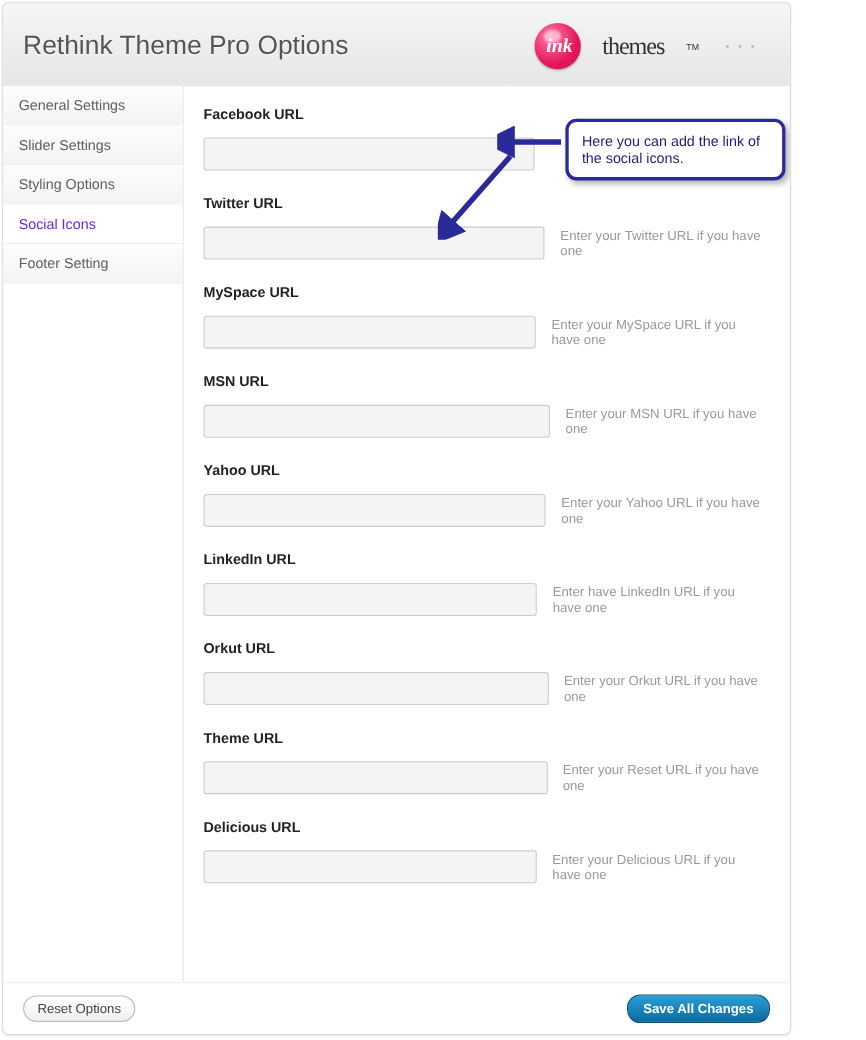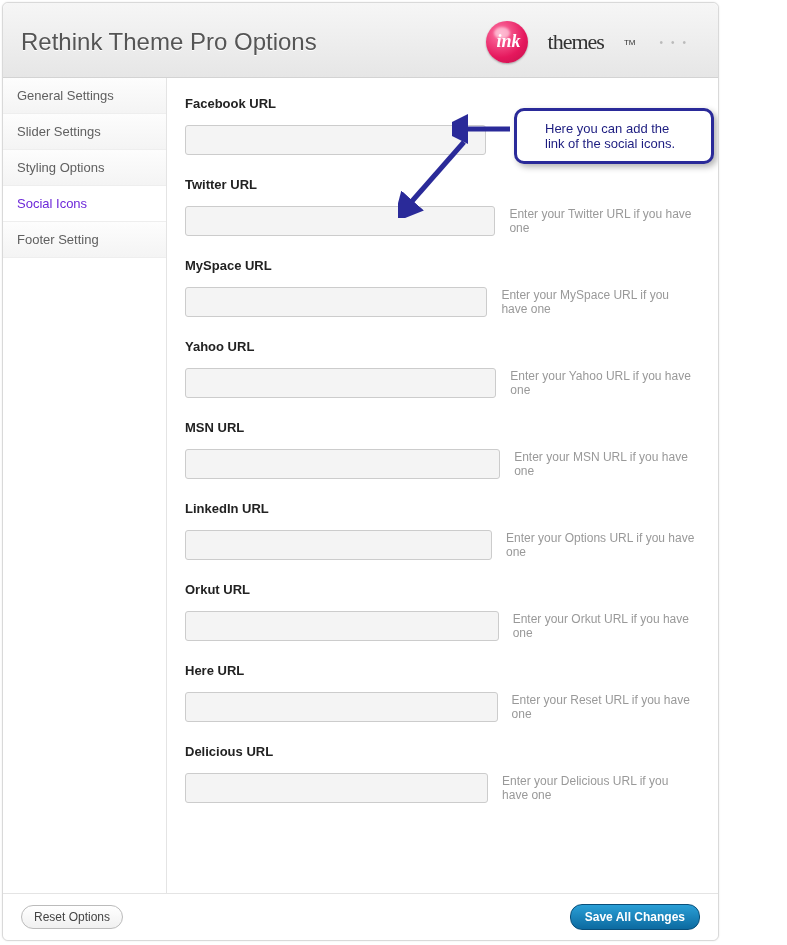--- a/index.html
+++ b/index.html
@@ -158,21 +158,21 @@
   }
   
   .callout {
     position: absolute;
     top: 30px;
     right: 4px;
     width: 200px;
     background: #fff;
     border: 3px solid #2a2a99;
     border-radius: 10px;
-    padding: 10px 28px;
+    padding: 10px 12px;
     font-size: 13px;
     color: #1d1d80;
     box-shadow: 3px 3px 6px rgba(0,0,0,0.3);
     z-index: 5;
   }
   .arrow1 {
     position:absolute;
     top: 36px; right: 206px;
     z-index:4;
   }
@@ -247,53 +247,53 @@
 
       <div class="field">
         <span class="field-label">MySpace URL</span>
         <div class="field-row">
           <input type="text" value="" style="">
           <span class="field-desc">Enter your MySpace URL if you have one</span>
         </div>
       </div>
 
       <div class="field">
+        <span class="field-label">MSN URL</span>
+        <div class="field-row">
+          <input type="text" value="" style="">
+          <span class="field-desc">Enter your MSN URL if you have one</span>
+        </div>
+      </div>
+
+      <div class="field">
         <span class="field-label">Yahoo URL</span>
         <div class="field-row">
           <input type="text" value="" style="">
           <span class="field-desc">Enter your Yahoo URL if you have one</span>
         </div>
       </div>
 
       <div class="field">
-        <span class="field-label">MSN URL</span>
-        <div class="field-row">
-          <input type="text" value="" style="">
-          <span class="field-desc">Enter your MSN URL if you have one</span>
-        </div>
-      </div>
-
-      <div class="field">
         <span class="field-label">LinkedIn URL</span>
         <div class="field-row">
           <input type="text" value="" style="">
-          <span class="field-desc">Enter your Options URL if you have one</span>
+          <span class="field-desc">Enter have LinkedIn URL if you have one</span>
         </div>
       </div>
 
       <div class="field">
         <span class="field-label">Orkut URL</span>
         <div class="field-row">
           <input type="text" value="" style="">
           <span class="field-desc">Enter your Orkut URL if you have one</span>
         </div>
       </div>
 
       <div class="field">
-        <span class="field-label">Here URL</span>
+        <span class="field-label">Theme URL</span>
         <div class="field-row">
           <input type="text" value="" style="">
           <span class="field-desc">Enter your Reset URL if you have one</span>
         </div>
       </div>
 
       <div class="field">
         <span class="field-label">Delicious URL</span>
         <div class="field-row">
           <input type="text" value="" style="">

